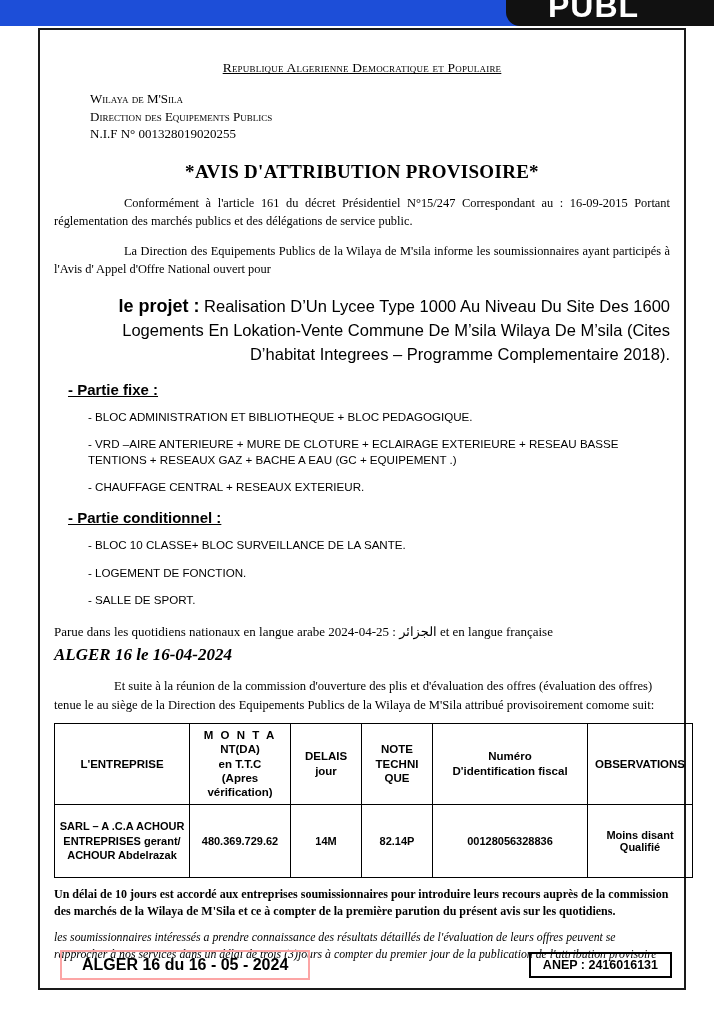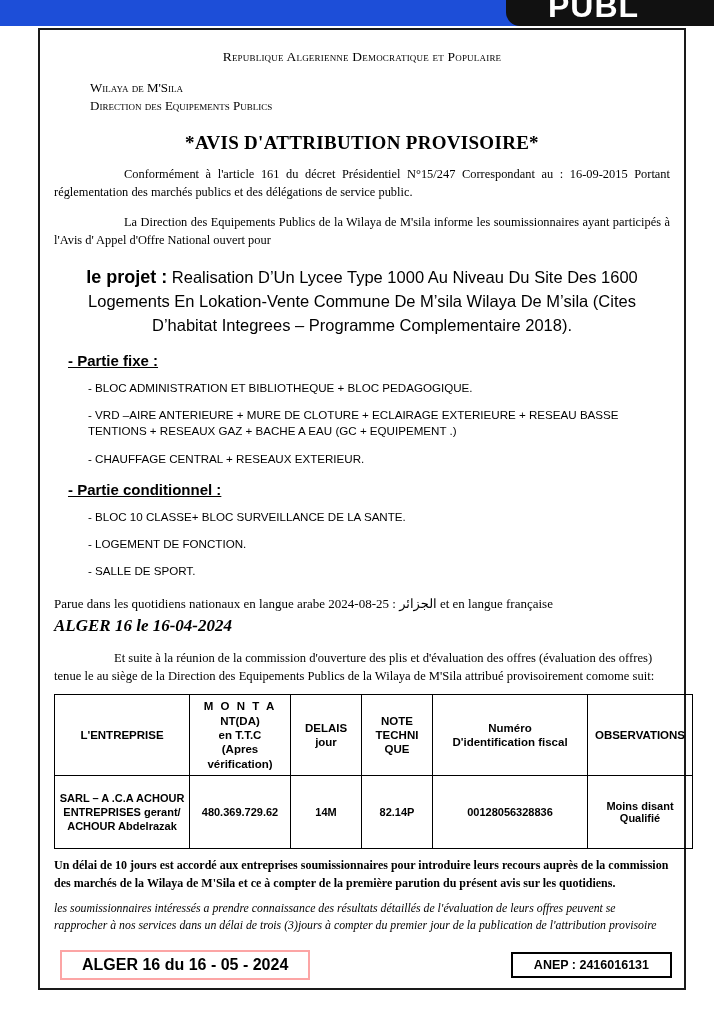--- a/index.html
+++ b/index.html
@@ -61,22 +61,23 @@
     padding: 10px 14px 0 14px;
     box-sizing: border-box;
     height: 100%;
   }
 
   .republic {
     text-align: center;
     font-variant: small-caps;
     font-size: 13.5px;
     letter-spacing: 0.2px;
-    margin-top: 9px;
-    font-family: "Liberation Serif", serif;
+    margin-top: 20px;
+    font-family: "Liberation Serif", serif;
+    text-decoration: underline;
   }
 
   .wilaya-block {
     margin-top: 14px;
     margin-left: 36px;
     font-size: 13px;
     line-height: 1.35;
     font-variant: small-caps;
     font-family: "Liberation Serif", serif;
   }
@@ -98,21 +99,21 @@
     text-align: justify;
     font-family: "Liberation Serif", serif;
   }
   .para.indent2 { text-indent: 70px; }
 
   .project-block {
     margin-top: 14px;
     font-family: "Liberation Sans", sans-serif;
     font-size: 16.5px;
     line-height: 1.45;
-    text-align: center;
+    text-align: right;
   }
   .project-label {
     font-weight: bold;
     font-size: 18px;
   }
 
   .section-head {
     margin-top: 14px;
     font-family: "Liberation Sans", sans-serif;
     font-size: 15px;
@@ -223,21 +224,21 @@
     padding: 4px 20px;
     font-family: "Liberation Sans", sans-serif;
     font-weight: bold;
     font-size: 16px;
   }
   .box-right {
     position: absolute;
     right: 0;
     top: 2px;
     border: 2px solid #000;
-    padding: 4px 21px;
+    padding: 4px 12px;
     font-family: "Liberation Sans", sans-serif;
     font-weight: bold;
     font-size: 12.5px;
   }
 </style>
 </head>
 <body>
 
 <div class="banner-strip">
   <div class="banner-black"></div>
@@ -245,20 +246,21 @@
 </div>
 
 <div class="doc-frame">
   <div class="inner">
 
     <div class="republic">Republique Algerienne Democratique et Populaire</div>
 
     <div class="wilaya-block">
       <div>Wilaya de M'Sila</div>
       <div>Direction des Equipements Publics</div>
+      <div>N.I.F N° 001328019020255</div>
     </div>
 
     <div class="title-main">*AVIS D'ATTRIBUTION PROVISOIRE*</div>
 
     <div class="para indent2">Conformément à l'article 161 du décret Présidentiel N°15/247 Correspondant au : 16-09-2015 Portant réglementation des marchés publics et des délégations de service public.</div>
 
     <div class="para indent2">La Direction des Equipements Publics de la Wilaya de M'sila informe les soumissionnaires ayant participés à  l'Avis d' Appel d'Offre National  ouvert pour</div>
 
     <div class="project-block">
       <span class="project-label">le projet :</span>
@@ -271,21 +273,21 @@
     <div class="bullet">- CHAUFFAGE CENTRAL + RESEAUX EXTERIEUR.</div>
 
     <div class="section-head">- Partie conditionnel :</div>
     <div class="bullet">- BLOC 10 CLASSE+ BLOC SURVEILLANCE DE LA SANTE.</div>
     <div class="bullet">- LOGEMENT DE FONCTION.</div>
     <div class="bullet">- SALLE DE SPORT.</div>
 
     <div class="parue">
       <span>Parue dans les quotidiens nationaux en langue arabe</span>
       <span class="arabic">الجزائر</span>
-      <span>: 25-08-2024</span>
+      <span>: 25-04-2024</span>
       <span>et en langue française</span>
       <div class="alger-line">ALGER 16 le 16-04-2024</div>
     </div>
 
     <div class="commission">
       <span class="lead"></span><span>Et suite à la réunion de la commission d'ouverture des plis et d'évaluation des offres (évaluation des offres) tenue le</span>
       <span>au siège de la Direction des Equipements Publics de la Wilaya de M'Sila attribué provisoirement comome suit:</span>
     </div>
 
     <table class="result">

